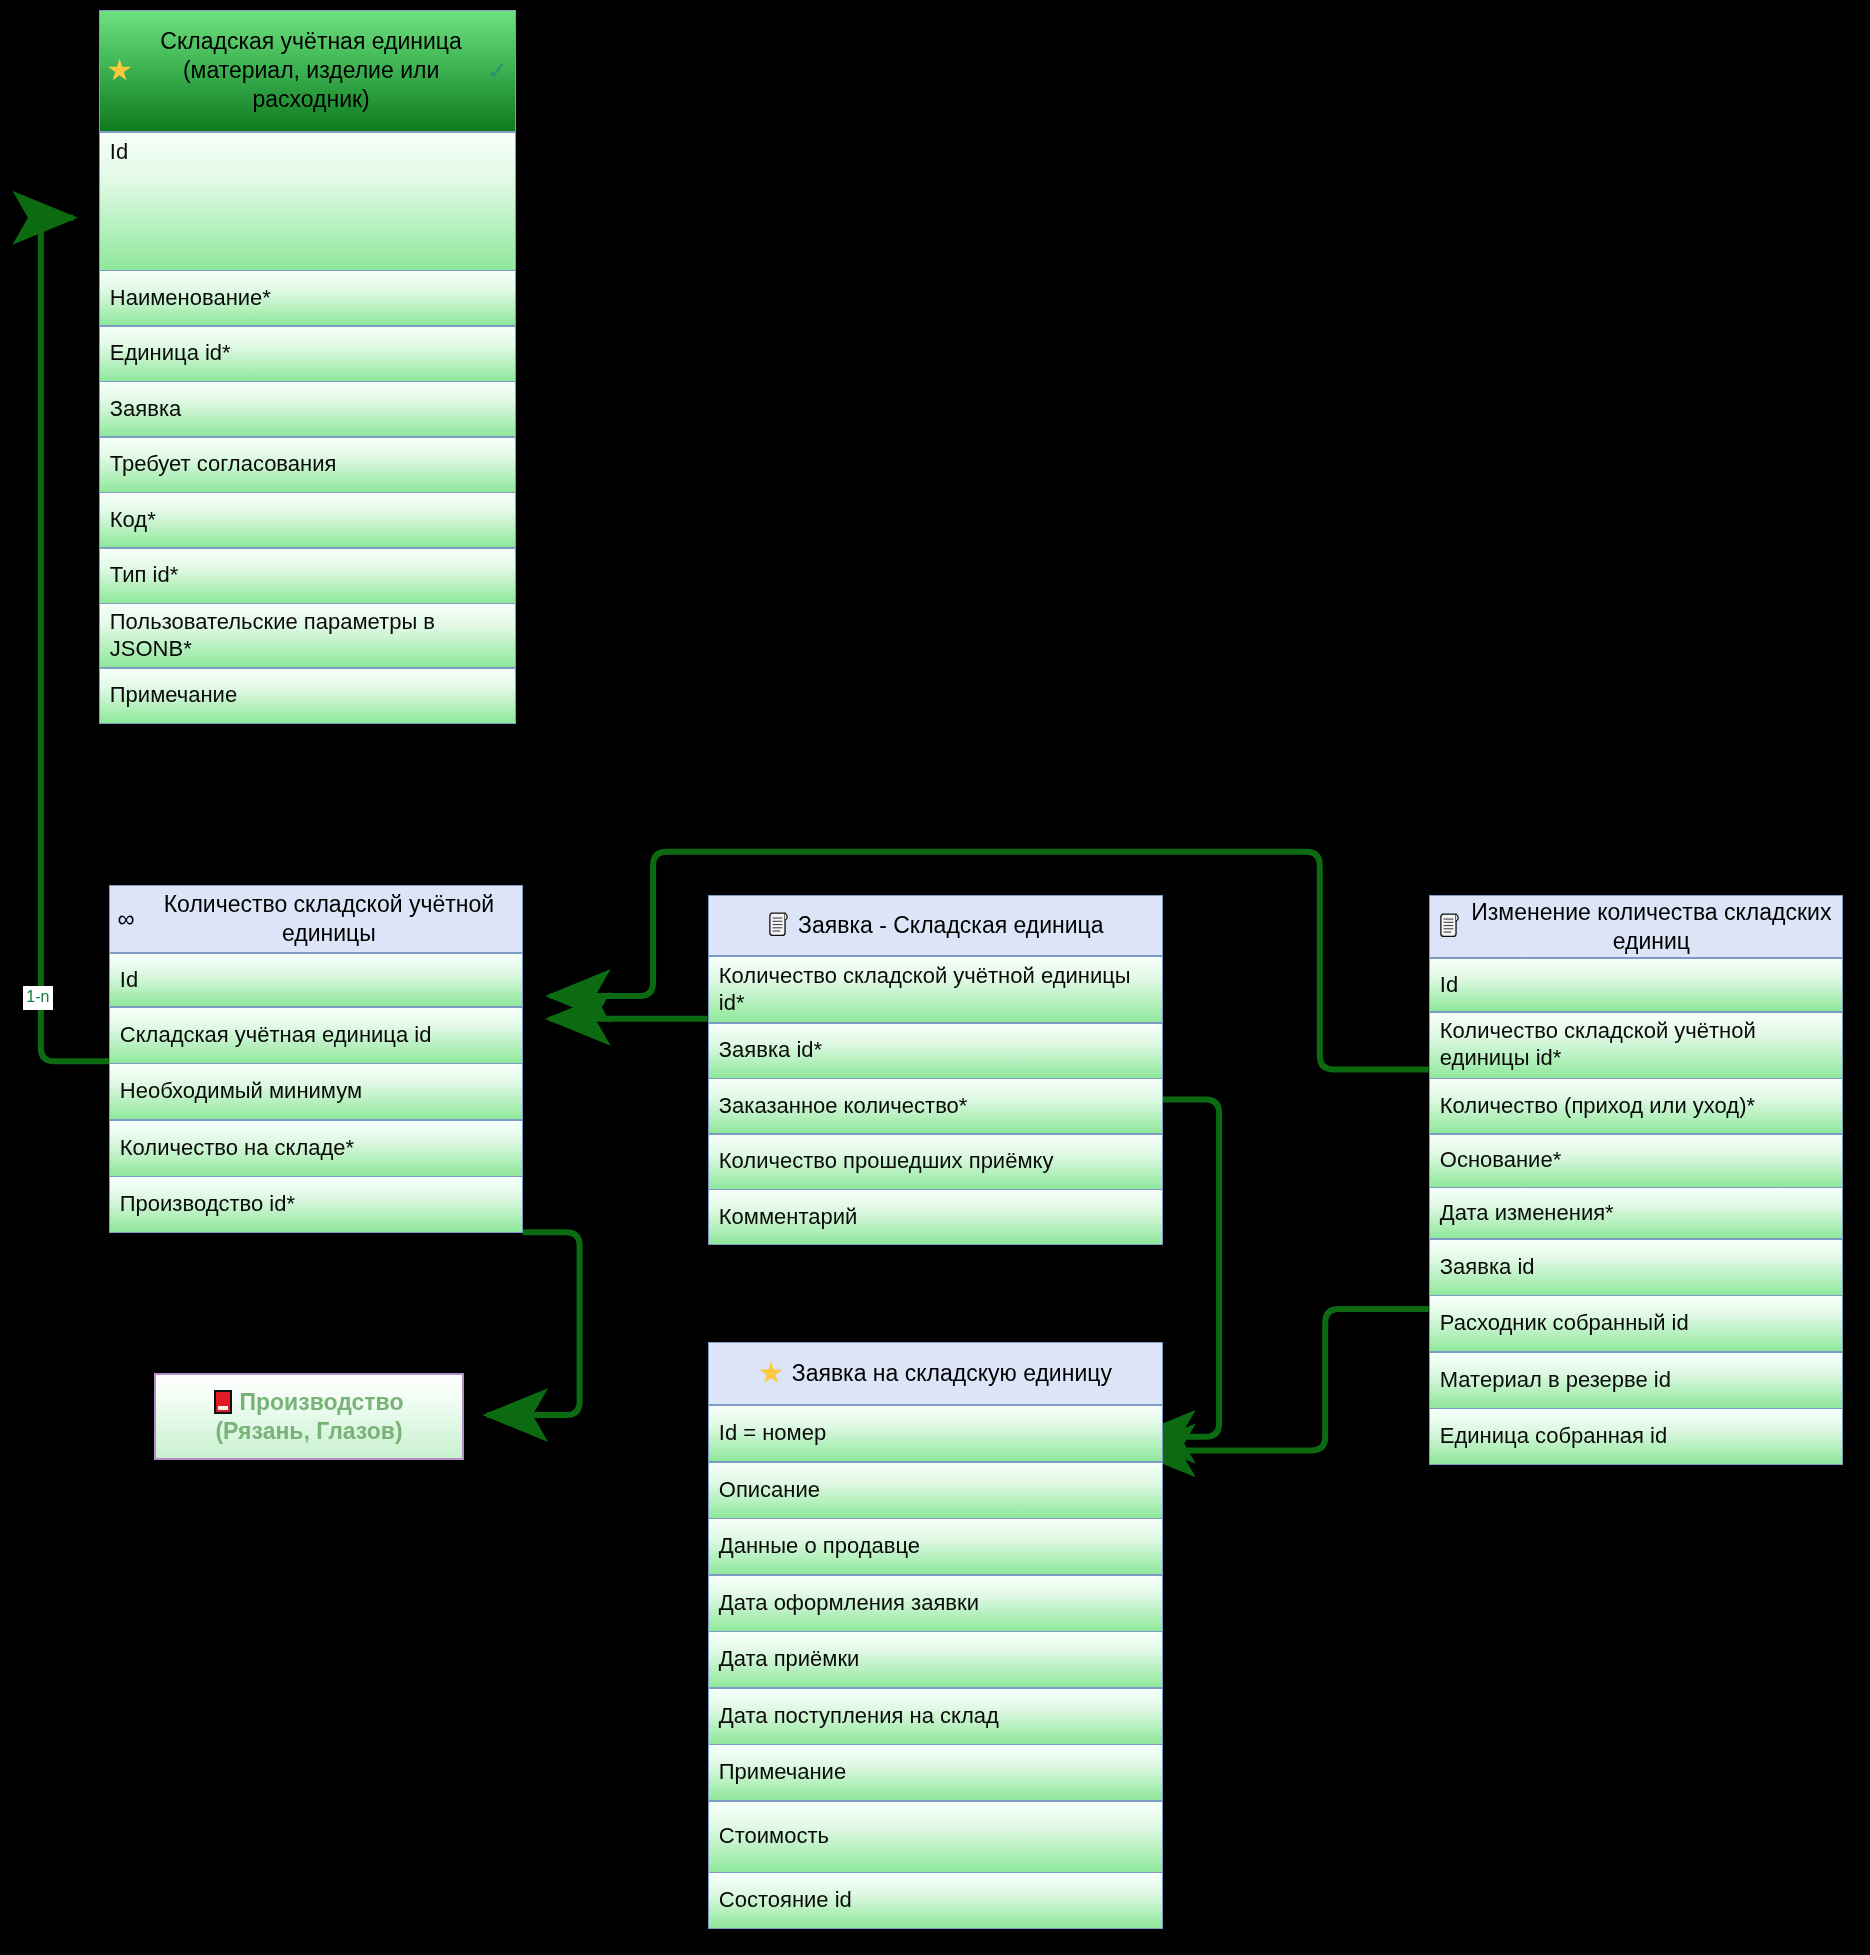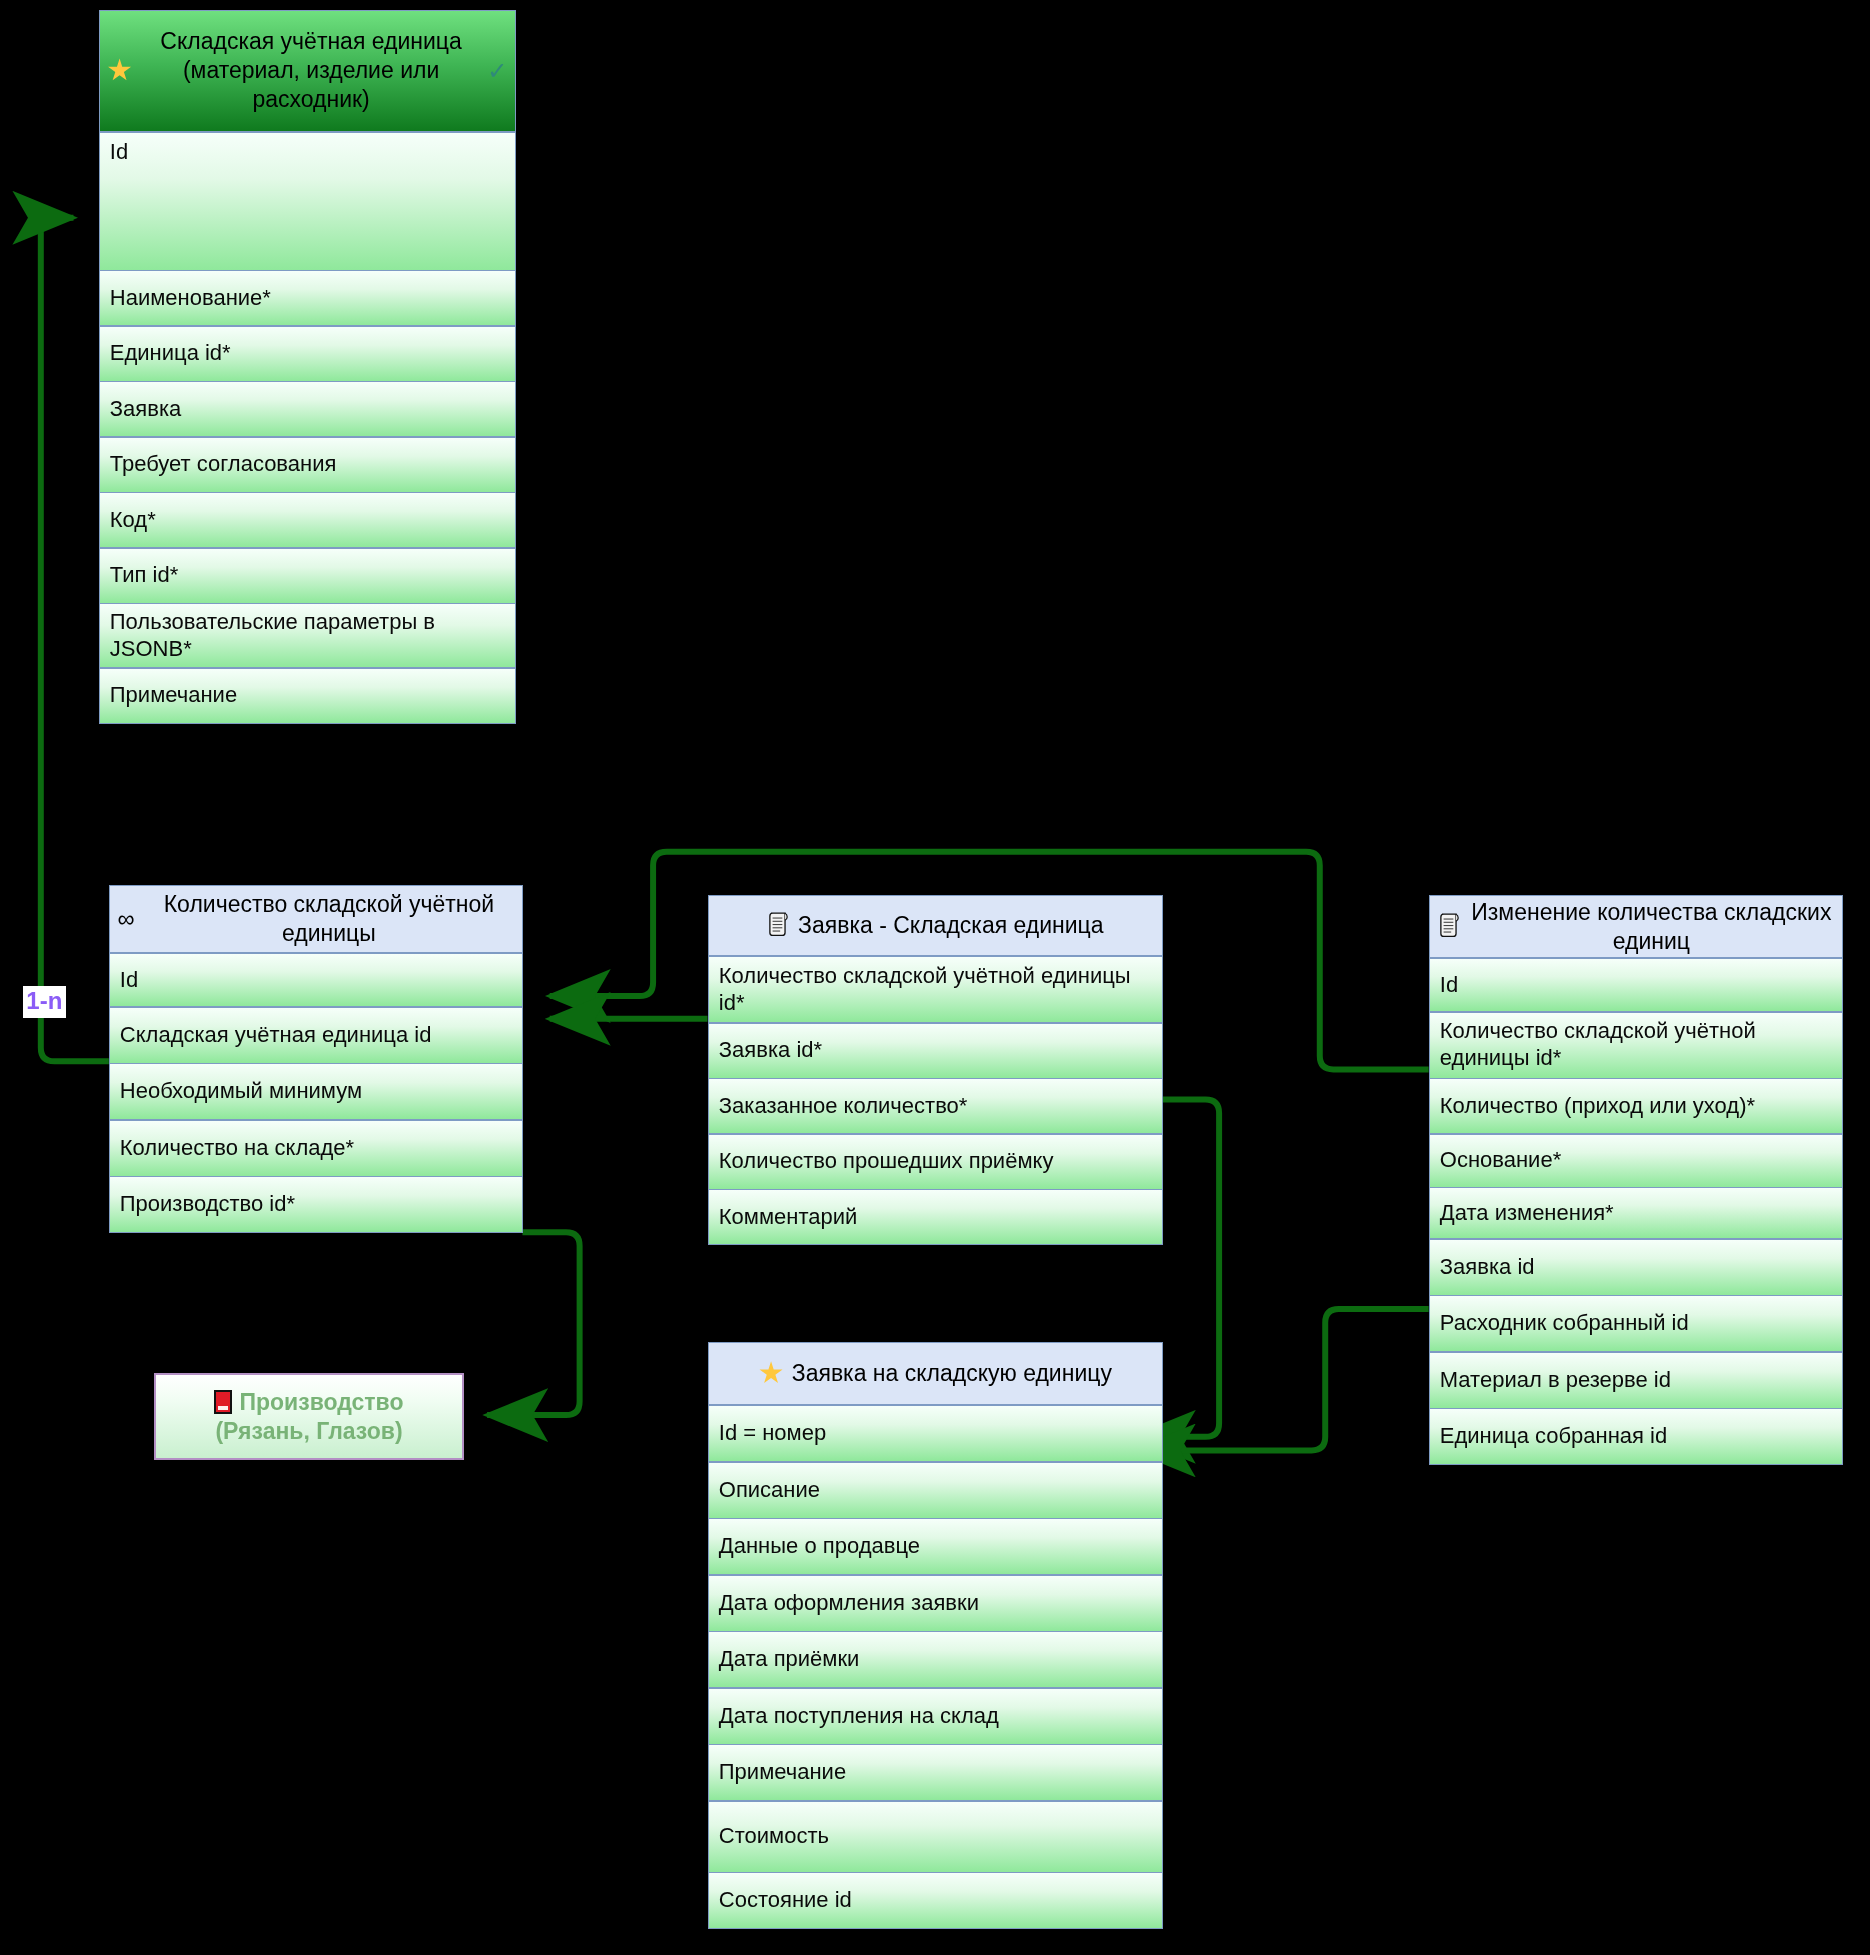--- a/index.html
+++ b/index.html
@@ -53,24 +53,23 @@
     display:flex;align-items:center;justify-content:center;
     text-align:center;line-height:1.24;
     font-size:23px;font-weight:bold;color:#79b377;
     padding:5.4px 8.7px;
     margin-top:8px;
   }
   .prodbox .bookico{margin-right:7.6px;font-size:23px;line-height:1;}
 
   
   .card-label{
-    position:absolute;background:#fff;color:#8b5cf6;
-    font-size:24px;line-height:1;padding:3.3px 3.3px 4.4px 3.3px;
+    position:absolute;background:#fff;color:#15803d;
+    font-size:16px;line-height:1;padding:3.3px 3.3px 4.4px 3.3px;
     white-space:nowrap;
-    font-weight:bold;
   }
 
   
   .star-glyph{
     display:inline-block;width:24px;height:24px;
     background:#ffc83d;
     -webkit-clip-path:polygon(50% 0%,61% 35%,98% 35%,68% 57%,79% 91%,50% 70%,21% 91%,32% 57%,2% 35%,39% 35%);
     clip-path:polygon(50% 0%,61% 35%,98% 35%,68% 57%,79% 91%,50% 70%,21% 91%,32% 57%,2% 35%,39% 35%);
     vertical-align:-3.3px;
   }

